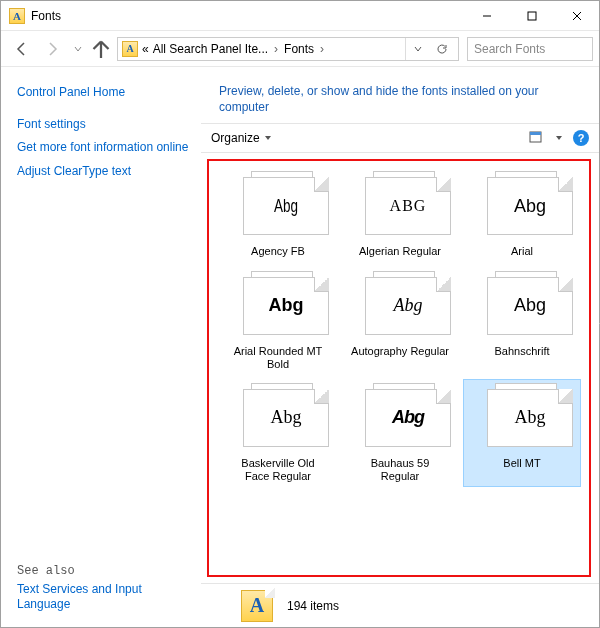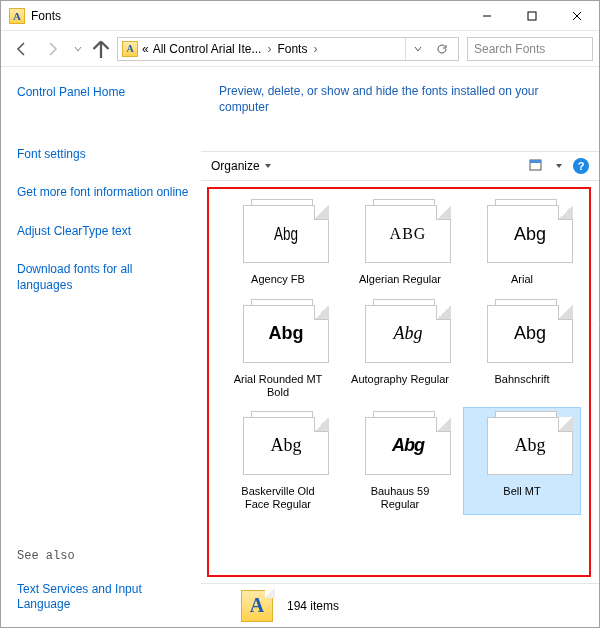--- a/index.html
+++ b/index.html
@@ -18,26 +18,26 @@
   .dd-small { width:14px; display:flex; align-items:center; justify-content:center; color:#888; }
   .up { width:24px; height:24px; display:flex; align-items:center; justify-content:center; color:#555; }
   .addr { flex:1; height:24px; border:1px solid #ccc; display:flex; align-items:center; padding:0 4px; gap:4px; overflow:hidden; white-space:nowrap; }
   .addr .crumb-icon { width:16px; height:16px; background: linear-gradient(#ffe9a8,#ffd24d); border:1px solid #e0b030; display:flex; align-items:center; justify-content:center; font-family: Georgia, serif; font-size:10px; color:#1a5fb4; font-weight:bold;}
   .addr .text { font-size:12px; }
   .addr .chev { color:#666; padding:0 2px; }
   .addr-end { display:flex; border-left:1px solid #ddd; height:100%; }
   .addr-btn { width:24px; display:flex; align-items:center; justify-content:center; color:#555; }
   .search { width:126px; height:24px; border:1px solid #ccc; display:flex; align-items:center; padding:0 6px; margin-left:4px; color:#888; font-size:12px; }
   .body { flex:1; display:flex; overflow:hidden; }
-  .sidebar { width: 200px; padding: 14px 12px 10px 16px; display:flex; flex-direction:column; gap:15px; border-right: 0; }
+  .sidebar { width: 200px; padding: 14px 12px 10px 16px; display:flex; flex-direction:column; gap:0; border-right: 0; }
   .sidebar a { color:#0066cc; text-decoration:none; font-size:12px; line-height:1.3; padding:4px 0; }
   .see-also { margin-top:auto; color:#555; font-size:12px; padding-top:20px;font-family:Liberation Mono, monospace; }
   .main { flex:1; display:flex; flex-direction:column; overflow:hidden; }
   .heading { color:#1a5fb4; font-size:12px; padding:16px 18px 8px 18px; line-height:1.35; }
-  .toolbar { height:30px; border-top:1px solid #e5e5e5; border-bottom:1px solid #e5e5e5; display:flex; align-items:center; padding:0 10px; font-size:12px;margin-top:28px; }
+  .toolbar { height:30px; border-top:1px solid #e5e5e5; border-bottom:1px solid #e5e5e5; display:flex; align-items:center; padding:0 10px; font-size:12px; }
   .organize { display:flex; align-items:center; gap:4px; }
   .tb-right { display:flex; align-items:center; gap:10px; }
   .view-btn svg, .help-ic { width:16px; height:16px; }
   .help-ic { border-radius:50%; background:#1e88e5; color:#fff; display:flex; align-items:center; justify-content:center; font-weight:bold; font-size:11px; }
   .grid-wrap { flex:1; position:relative; padding:8px; overflow:hidden; }
   .red-box { position:absolute; inset:6px 8px 6px 6px; border:2px solid #e11; pointer-events:none; }
   .grid { display:grid; grid-template-columns: repeat(3, 1fr); gap:4px 4px; padding:6px 10px 4px 10px; }
   .font-item { display:flex; flex-direction:column; align-items:center; gap:4px; padding:4px 2px; }
   .font-item.selected { background:#cce8ff; border:1px solid #99d1ff; padding:3px 1px; }
   .thumb { width:78px; height:70px; position:relative; }
@@ -105,21 +105,21 @@
         </svg>
       </div>
     <div class="up">
         <svg viewBox="0 0 16 16">
           <path d="M8 3 L3 8 M8 3 L13 8 M8 3 V14" fill="none" stroke="currentColor" stroke-width="1.5"></path>
         </svg>
       </div>
     <div class="addr">
       <div class="crumb-icon">A</div>
       <span class="text">«</span>
-      <span class="text">All Control Arial Ite...</span>
+      <span class="text">All Search Panel Ite...</span>
       <span class="chev">›</span>
       <span class="text">Fonts</span>
       <span class="chev">›</span>
       <div style="flex:1"></div>
       <div class="addr-end">
         <div class="addr-btn">
             <svg width="10" height="10" viewBox="0 0 10 10">
               <path d="M2 3 L5 7 L8 3" fill="none" stroke="currentColor" stroke-width="1"></path>
             </svg>
           </div>
@@ -133,21 +133,20 @@
     <div class="search">Search Fonts</div>
   </div>
 
   <div class="body">
     <div class="sidebar">
       <a href="#">Control Panel Home</a>
       <div style="height:8px"></div>
       <a href="#">Font settings</a>
       <a href="#">Get more font information online</a>
       <a href="#">Adjust ClearType text</a>
-      <a href="#">Download fonts for all languages</a>
       <div class="see-also">See also</div>
       <a href="#">Text Services and Input Language</a>
     </div>
 
     <div class="main">
       <div class="heading">Preview, delete, or show and hide the fonts installed on your computer</div>
       <div class="toolbar">
         <div class="organize">
           <span>Organize</span>
           <svg width="8" height="8" viewBox="0 0 8 8">

